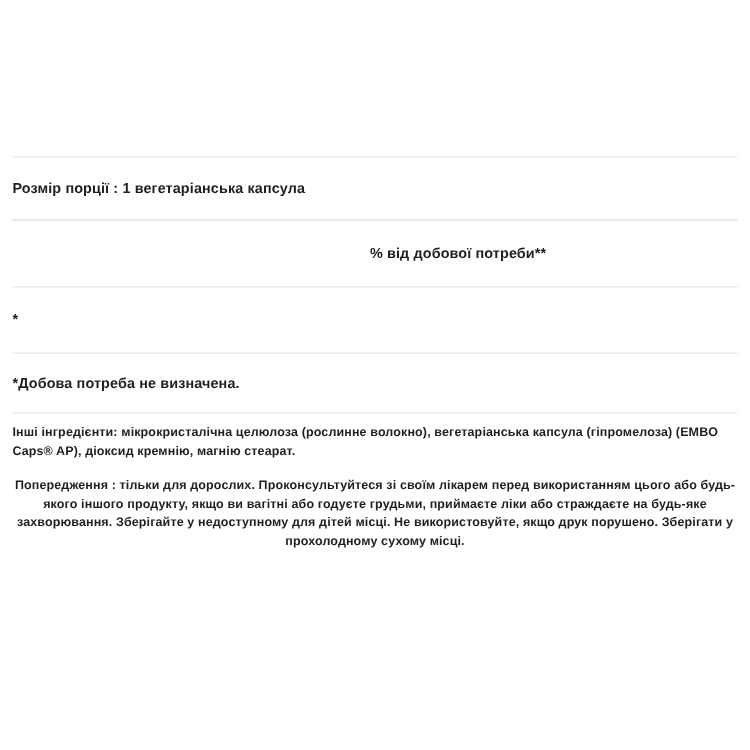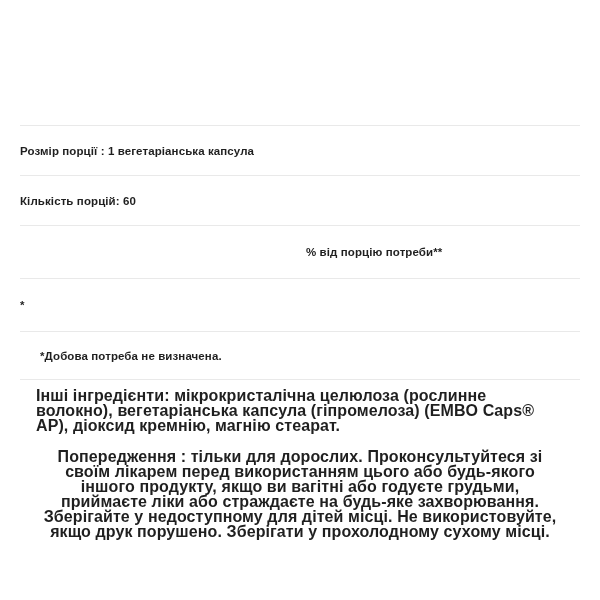--- a/index.html
+++ b/index.html
@@ -8,78 +8,75 @@
     background: #ffffff;
   }
   body {
     width: 600px;
     height: 600px;
     font-family: "Liberation Sans", sans-serif;
     color: #1f1f1f;
     overflow: hidden;
   }
   .panel {
-    padding: 0 20px;
+    padding: 0 10px;
   }
   .top-spacer {
     height: 125px;
   }
   .hr {
     border-top: 1px solid #e9e9e9;
     height: 0;
   }
   .row {
     display: flex;
     align-items: center;
     min-height: 49px;
     font-size: 11.5px;
     font-weight: 700;
     letter-spacing: 0.1px;
   }
   .row.tall { min-height: 52px; }
-  .row.short { min-height: 47px; margin-left: 20px; }
+  .row.short { min-height: 47px; }
   .grid {
     display: grid;
     grid-template-columns: 286px 147px 1fr;
     align-items: center;
   }
   .para {
-    font-size: 16px;
+    font-size: 10px;
     font-weight: 700;
     line-height: 15px;
     letter-spacing: 0.1px;
-    margin: 16px;
+    margin: 0;
   }
   .para.ingredients { margin-top: 8px; }
   .para.warnings { margin-top: 12px; text-align: center; }
 </style>
 </head>
 <body>
 
 <div class="panel">
 
   <div class="top-spacer"></div>
 
   <div class="hr"></div>
 
   <div class="row">
     <span>Розмір порції : 1 вегетаріанська капсула</span>
   </div>
 
   <div class="hr"></div>
 
-  <div class="row">
-    <span>Кількість порцій: 60</span>
-  </div>
 
   <div class="hr"></div>
 
   <div class="row tall grid">
     <span></span>
-    <span>% від порцію потреби**</span>
+    <span>% від добової потреби**</span>
   </div>
 
   <div class="hr"></div>
 
   <div class="row tall grid">
     <span>*</span>
   </div>
 
   <div class="hr"></div>
 

